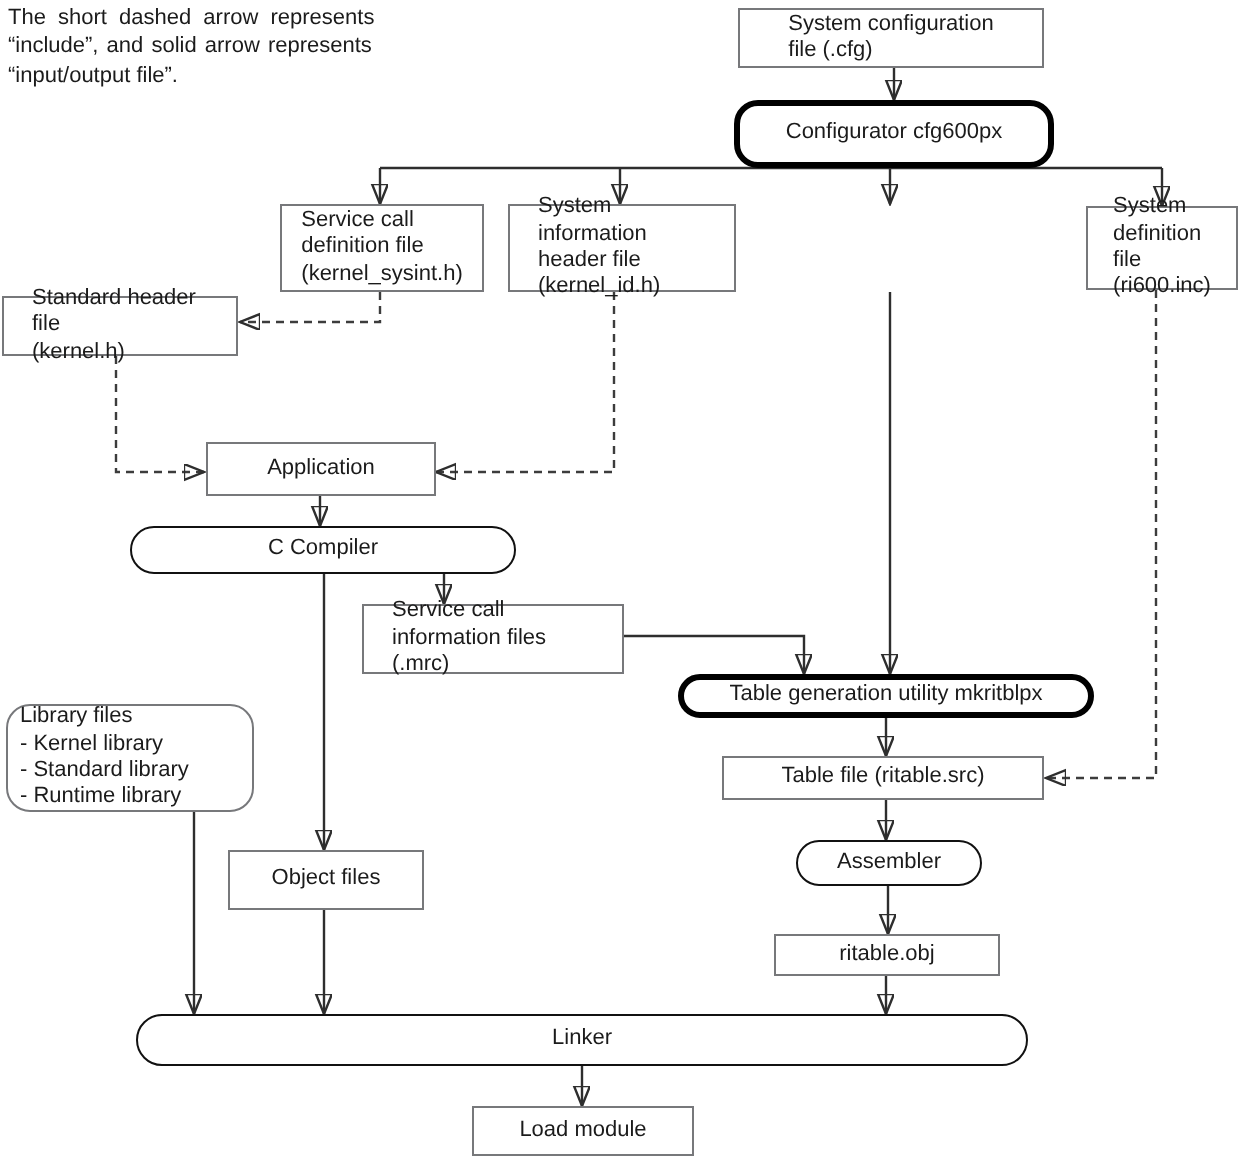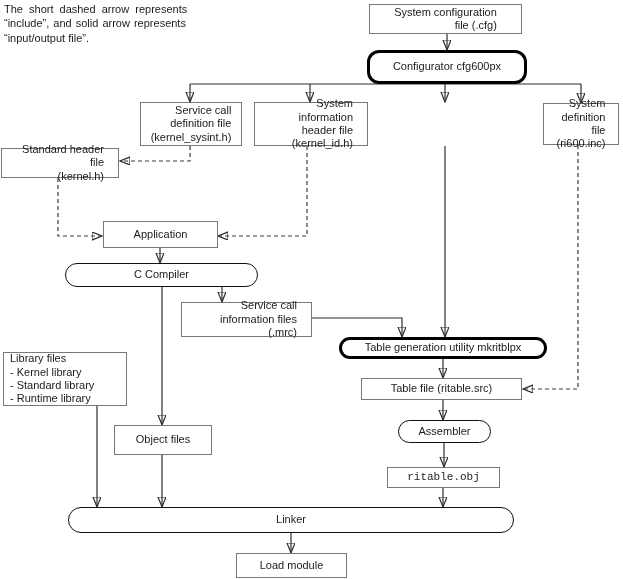--- a/index.html
+++ b/index.html
@@ -11,25 +11,25 @@
     position:absolute;left:4px;top:2px;width:222px;color:#1b1b1b;
     font-size:11px;line-height:1.3;
   }
   .note .ln0{word-spacing:3px;}
   .note .ln1{word-spacing:1px;}
   .node{
     position:absolute;box-sizing:border-box;background:#ffffff;
     border:1px solid #77787b;color:#1b1b1b;
     font-size:11px;line-height:1.22;
     display:flex;align-items:center;justify-content:center;
-    text-align:right;white-space:pre-line;padding:1px 14px;
+    text-align:left;white-space:pre-line;padding:1px 14px;
   }
   .pill{border:1.4px solid #111111;border-radius:13px;}
   .thick{border:3px solid #000000;border-radius:12px;}
-  .align-left{justify-content:flex-start;text-align:left;padding:2px 6px;}
+  .align-left{justify-content:flex-start;text-align:left;padding:2px 6px;border-radius:12px;}
   svg.wires{position:absolute;left:0;top:0;width:623px;height:579px;pointer-events:none;}
   svg.wires path{fill:none;stroke:#2e2e2e;stroke-width:1.2;}
   svg.wires path.dash{stroke:#3c3c3c;stroke-dasharray:4 3;}
 </style>
 </head>
 <body>
 
 <div id="canvas">
 
   <div class="note">
@@ -103,21 +103,21 @@
 - Kernel library
 - Standard library
 - Runtime library</div>
 
   <div class="node thick" style="left:339px;top:337px;width:208px;height:22px;">Table generation utility mkritblpx</div>
 
   <div class="node" style="left:361px;top:378px;width:161px;height:22px;">Table file (ritable.src)</div>
 
   <div class="node pill" style="left:398px;top:420px;width:93px;height:23px;">Assembler</div>
 
-  <div class="node" style="left:387px;top:467px;width:113px;height:21px;font-family:Liberation Mono, monospace;">ritable.obj</div>
+  <div class="node" style="left:387px;top:467px;width:113px;height:21px;">ritable.obj</div>
 
   <div class="node" style="left:114px;top:425px;width:98px;height:30px;">Object files</div>
 
   <div class="node pill" style="left:68px;top:507px;width:446px;height:26px;">Linker</div>
 
   <div class="node" style="left:236px;top:553px;width:111px;height:25px;">Load module</div>
 
 </div>
 
 </body></html>

